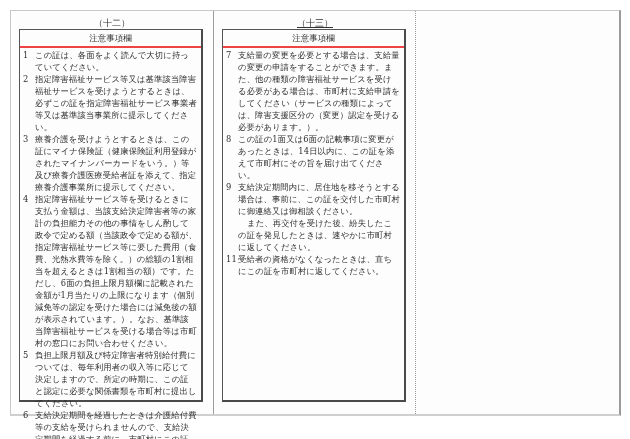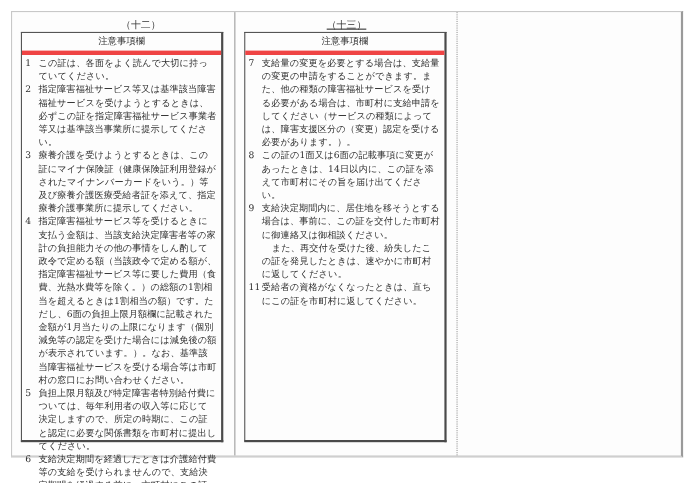--- a/index.html
+++ b/index.html
@@ -44,21 +44,21 @@
     top: 18px;
     width: 184px; height: 373px;
     border: 1px solid #555;
     border-right: 2px solid #4a4a4a;
     border-bottom: 2px solid #4a4a4a;
     background: #fdfdfd;
     box-sizing: border-box;
   }
   .box-header {
     height: 16px;
-    border-bottom: 4px solid #ef4444;
+    border-bottom: 2px solid #ef4444;
     font-size: 8.5px;
     line-height: 16px;
     text-align: center;
     color: #333;
   }
   .box-body {
     padding: 1px 4px 0 3px;
     font-size: 8.3px;
     line-height: 12px;
     letter-spacing: 0.15px;
@@ -81,21 +81,21 @@
     text-indent: 9px;
   }
 </style>
 </head>
 <body>
 
 <div class="page">
   <div class="divider"></div>
   <div class="dotted"></div>
 
-  <div class="panel-label" style="left:24px;width:186px;">（十二）</div>
+  <div class="panel-label" style="left:8px;width:186px;">（十二）</div>
   <div class="box" style="left:8px;">
     <div class="box-header">注意事項欄</div>
     <div class="box-body">
       <p class="item"><span class="num">1</span><span>この証は、各面をよく読んで大切に持っていてください。</span></p>
       <p class="item"><span class="num">2</span><span>指定障害福祉サービス等又は基準該当障害福祉サービスを受けようとするときは、必ずこの証を指定障害福祉サービス事業者等又は基準該当事業所に提示してください。</span></p>
       <p class="item"><span class="num">3</span><span>療養介護を受けようとするときは、この証にマイナ保険証（健康保険証利用登録がされたマイナンバーカードをいう。）等及び療養介護医療受給者証を添えて、指定療養介護事業所に提示してください。</span></p>
       <p class="item"><span class="num">4</span><span>指定障害福祉サービス等を受けるときに支払う金額は、当該支給決定障害者等の家計の負担能力その他の事情をしん酌して政令で定める額（当該政令で定める額が、指定障害福祉サービス等に要した費用（食費、光熱水費等を除く。）の総額の1割相当を超えるときは1割相当の額）です。ただし、6面の負担上限月額欄に記載された金額が1月当たりの上限になります（個別減免等の認定を受けた場合には減免後の額が表示されています。）。なお、基準該当障害福祉サービスを受ける場合等は市町村の窓口にお問い合わせください。</span></p>
       <p class="item"><span class="num">5</span><span>負担上限月額及び特定障害者特別給付費については、毎年利用者の収入等に応じて決定しますので、所定の時期に、この証と認定に必要な関係書類を市町村に提出してください。</span></p>
       <p class="item"><span class="num">6</span><span>支給決定期間を経過したときは介護給付費等の支給を受けられませんので、支給決定期間を経過する前に、市町村にこの証を添えて、支給の再申請をしてください。</span></p>
     </div>

